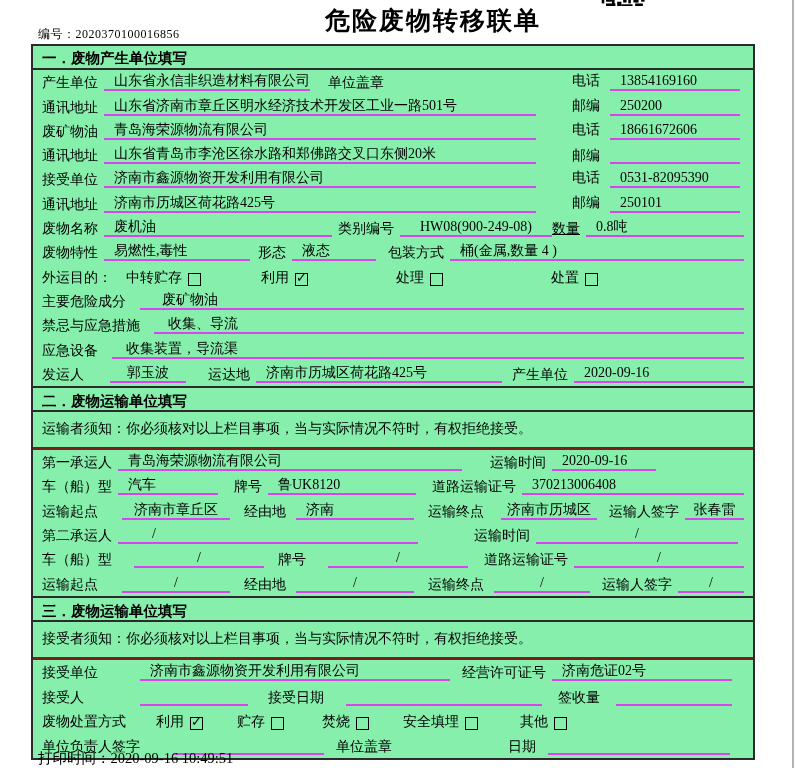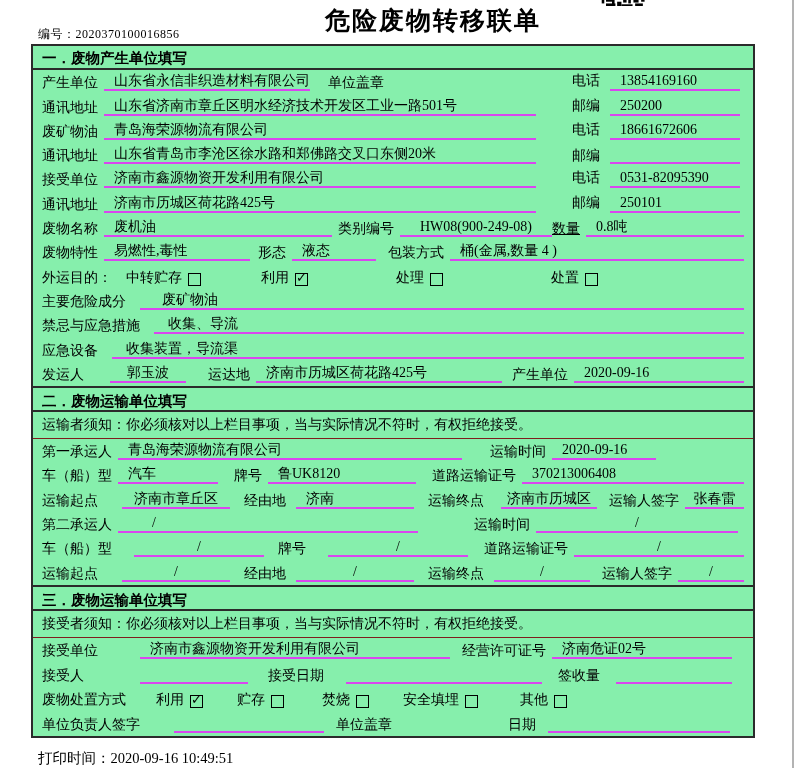--- a/index.html
+++ b/index.html
@@ -9,21 +9,21 @@
   #doc-number{position:absolute;left:38px;top:26px;font-size:12px;letter-spacing:.5px;}
   #title{position:absolute;left:70px;right:0;top:4px;text-align:center;font-size:25px;font-weight:bold;
          font-family:"Liberation Sans","DejaVu Sans",sans-serif;letter-spacing:2px;}
   #qr{position:absolute;left:598px;top:0;width:52px;height:6px;}
   #edge-line{position:absolute;right:2px;top:0;bottom:0;width:2px;background:#b3b3b3;}
   
   #form-table{position:absolute;left:31px;top:44px;width:724px;border:2px solid #2b2b2b;box-sizing:border-box;background:#86efac;}
   .sec-hdr{font-family:"Liberation Sans","DejaVu Sans",sans-serif;font-weight:bold;font-size:14.5px;
            padding:3px 9px 2px 9px;height:24px;box-sizing:border-box;border-bottom:2px solid #2b2b2b;}
   .sec-hdr.mid{border-top:2px solid #2b2b2b;height:26px;padding-top:4px;}
-  .notice-row{height:27px;display:flex;align-items:center;padding:0 9px;border-bottom:1px solid #7f1d1d;box-sizing:border-box;}
+  .notice-row{height:38px;display:flex;align-items:center;padding:0 9px;border-bottom:3px solid #7f1d1d;box-sizing:border-box;}
   .row{display:flex;align-items:flex-end;height:24.3px;box-sizing:border-box;padding:0 9px 3px 9px;}
   .s3 .row{height:24.6px;}
   .lbl{white-space:nowrap;margin-right:6px;line-height:17px;}
   .val{border-bottom:2px solid #d946ef;white-space:nowrap;line-height:17px;text-align:center;padding:0 4px;
        overflow:hidden;box-sizing:border-box;}
   .val.left{text-align:left;padding-left:10px;}
   .val.fill{flex:1 1 auto;}
   .lp{flex:0 0 498px;display:flex;align-items:flex-end;}
   .rp{flex:1 1 auto;display:flex;padding-left:32px;}
   .cbg{display:flex;align-items:flex-end;white-space:nowrap;}

